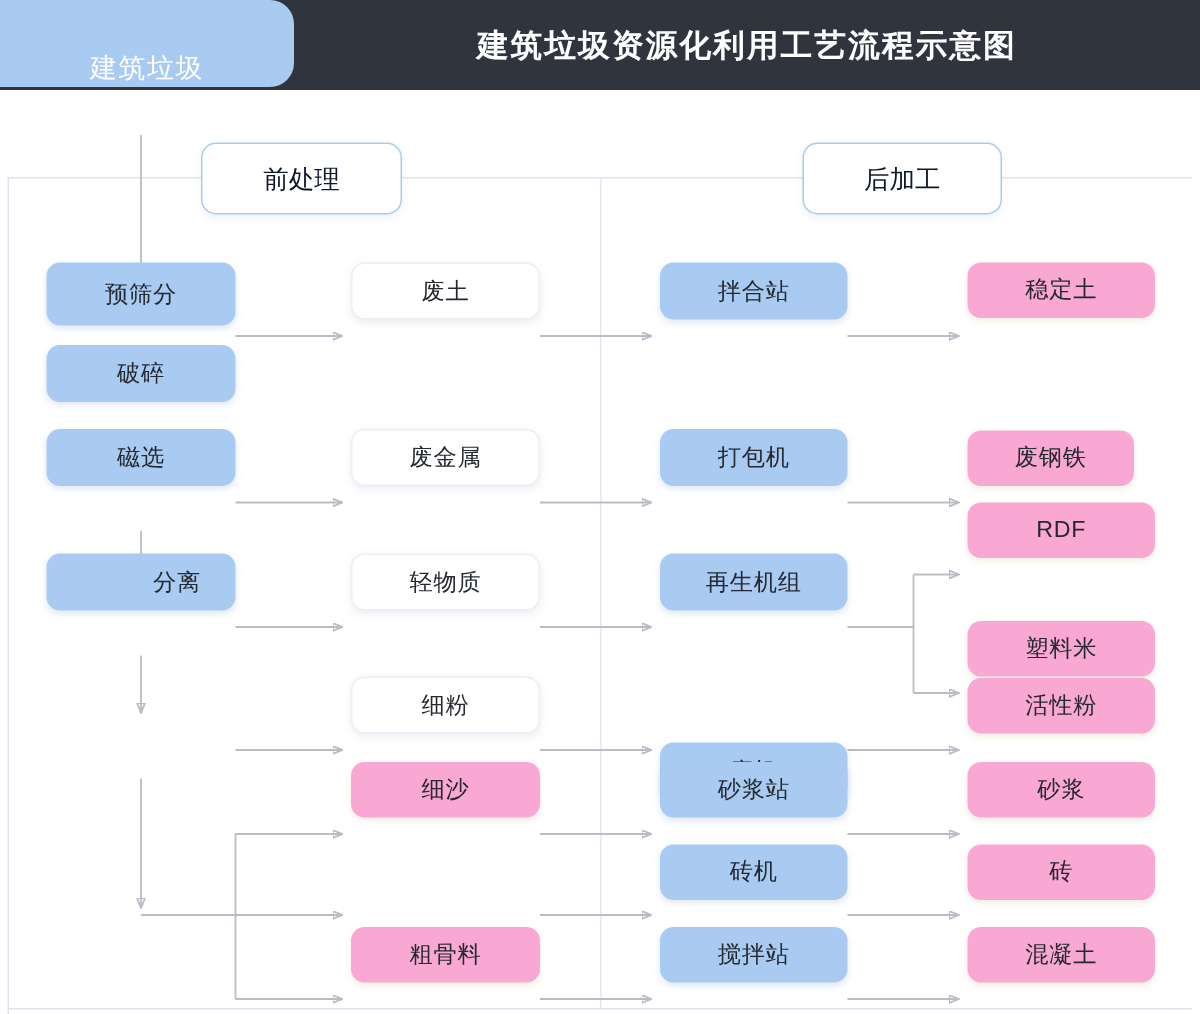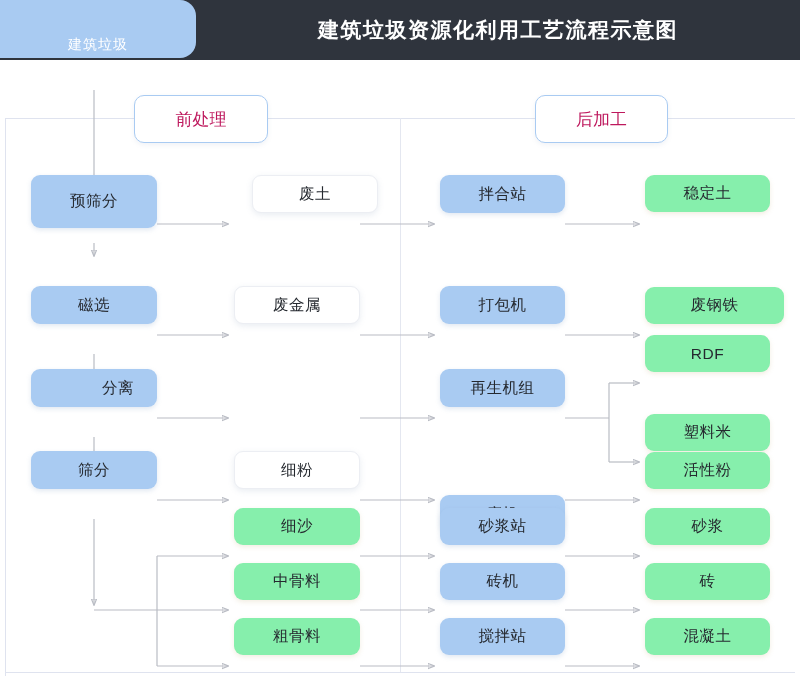--- a/index.html
+++ b/index.html
@@ -34,21 +34,21 @@
     left: 0; top: 0;
     width: 196px; height: 58px;
     background: #a9cbf2;
     border-radius: 0 16px 16px 0;
     display: flex;
     align-items: center;
     justify-content: center;
   }
   #header-tab-label {
     color: #ffffff;
-    font-size: 14px;
+    font-size: 18px;
     letter-spacing: 1px;
     margin-top: 32px;
   }
   #header-title {
     position: absolute;
     left: 196px; top: 0;
     width: 604px; height: 60px;
     display: flex;
     align-items: center;
     justify-content: center;
@@ -89,21 +89,21 @@
   
   .section-pill {
     position: absolute;
     height: 46px;
     border: 1px solid #a9cbf2;
     background: #ffffff;
     border-radius: 10px;
     display: flex;
     align-items: center;
     justify-content: center;
-    color: #be185d;
+    color: #0f172a;
     font-size: 17px;
     box-shadow: 0 2px 5px rgba(110,130,170,0.10);
   }
   #pill-pre  { left: 134px; top: 35px; width: 132px; }
   #pill-post { left: 535px; top: 35px; width: 131px; }
 
   
   .node {
     position: absolute;
     display: flex;
@@ -120,21 +120,21 @@
     color: #25292f;
     box-shadow: 0 2px 5px rgba(120,150,190,0.22);
   }
   .node.white {
     background: #ffffff;
     color: #25292f;
     border: 1px solid #eceef3;
     box-shadow: 0 2px 6px rgba(120,140,175,0.16);
   }
   .node.yellow {
-    background: #86efac;
+    background: #f9a8d4;
     color: #25292f;
     box-shadow: 0 2px 5px rgba(190,165,110,0.20);
   }
 
   
   #wires {
     position: absolute;
     left: 0; top: 0;
     width: 800px; height: 676px;
     pointer-events: none;
@@ -206,48 +206,48 @@
     <line x1="565" y1="466" x2="639" y2="466" marker-end="url(#ah)"></line>
     <line x1="565" y1="520" x2="639" y2="520" marker-end="url(#ah)"></line>
     <line x1="565" y1="576" x2="639" y2="576" marker-end="url(#ah)"></line>
 
     <path d="M565,328 L609,328"></path>
     <path d="M609,293 L609,372"></path>
     <path d="M609,293 L639,293" marker-end="url(#ah)"></path>
     <path d="M609,372 L639,372" marker-end="url(#ah)"></path>
   </svg>
 
-  <div class="node blue" style="left:31px;  top:115px; width:126px; height:53px;">
+  <div class="node blue" style="left:31px;  top:115px; width:126px; height:42px;">
     <span>预筛分</span>
+  </div>
+  <div class="node blue" style="left:31px;  top:170px; width:126px; height:38px;">
+    <span>破碎</span>
   </div>
   <div class="node blue" style="left:31px;  top:226px; width:126px; height:38px;">
     <span>磁选</span>
   </div>
   <div class="node blue" style="left:31px;  top:309px; width:126px; height:38px;padding-left:48px;">
     <span>分离</span>
   </div>
-  <div class="node blue" style="left:31px;  top:391px; width:126px; height:38px;">
-    <span>筛分</span>
-  </div>
-
-  <div class="node white" style="left:252px; top:115px; width:126px; height:38px;">
+
+  <div class="node white" style="left:234px; top:115px; width:126px; height:38px;">
     <span>废土</span>
   </div>
   <div class="node white" style="left:234px; top:226px; width:126px; height:38px;">
     <span>废金属</span>
   </div>
+  <div class="node white" style="left:234px; top:309px; width:126px; height:38px;">
+    <span>轻物质</span>
+  </div>
   <div class="node yellow" style="left:234px; top:448px; width:126px; height:37px;">
     <span>细沙</span>
   </div>
   <div class="node white" style="left:234px; top:391px; width:126px; height:38px;">
     <span>细粉</span>
   </div>
-  <div class="node yellow" style="left:234px; top:503px; width:126px; height:37px;">
-    <span>中骨料</span>
-  </div>
   <div class="node yellow" style="left:234px; top:558px; width:126px; height:37px;">
     <span>粗骨料</span>
   </div>
 
   <div class="node blue" style="left:440px; top:115px; width:125px; height:38px;">
     <span>拌合站</span>
   </div>
   <div class="node blue" style="left:440px; top:226px; width:125px; height:38px;">
     <span>打包机</span>
   </div>
@@ -263,21 +263,21 @@
   <div class="node blue" style="left:440px; top:503px; width:125px; height:37px;">
     <span>砖机</span>
   </div>
   <div class="node blue" style="left:440px; top:558px; width:125px; height:37px;">
     <span>搅拌站</span>
   </div>
 
   <div class="node yellow" style="left:645px; top:115px; width:125px; height:37px;">
     <span>稳定土</span>
   </div>
-  <div class="node yellow" style="left:645px; top:227px; width:139px; height:37px;">
+  <div class="node yellow" style="left:645px; top:227px; width:111px; height:37px;">
     <span>废钢铁</span>
   </div>
   <div class="node yellow" style="left:645px; top:275px; width:125px; height:37px;">
     <span>RDF</span>
   </div>
   <div class="node yellow" style="left:645px; top:354px; width:125px; height:37px;">
     <span>塑料米</span>
   </div>
   <div class="node yellow" style="left:645px; top:392px; width:125px; height:37px;">
     <span>活性粉</span>

